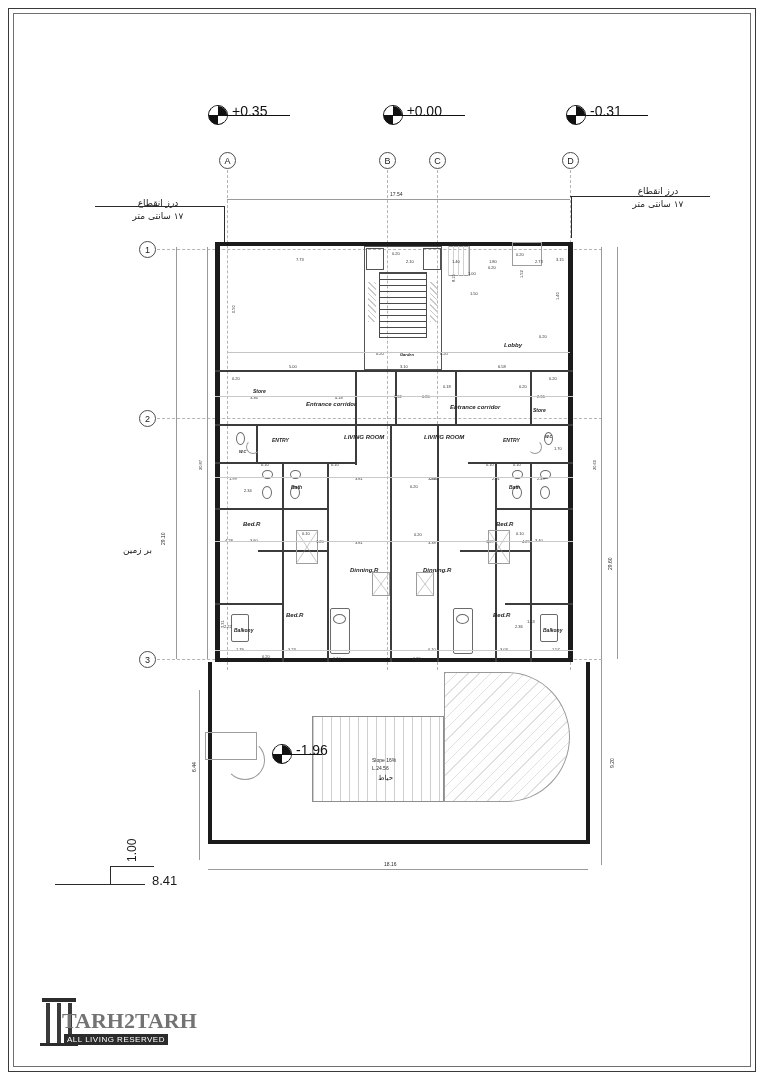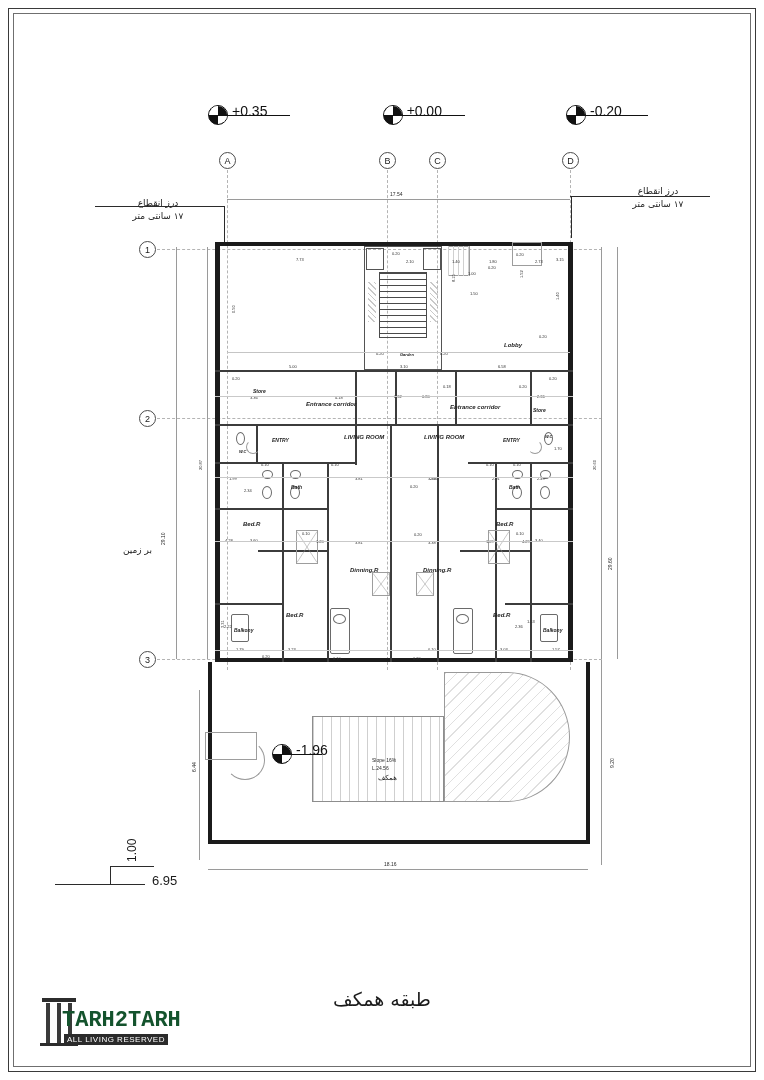--- a/index.html
+++ b/index.html
@@ -209,22 +209,22 @@
     left: -2px; top: 45px;
     width: 38px; height: 3px;
     background: #2c2c2c;
   }
   .logo .brand {
     position: absolute;
     left: 22px; top: 12px;
     font-size: 22px;
     font-weight: bold;
     letter-spacing: 0px;
-    color: #14532d;
-    font-family: Liberation Mono, monospace;
+    color: #737373;
+    font-family: Liberation Serif, serif;
   }
   .logo .sub {
     position: absolute;
     left: 24px; top: 38px;
     font-size: 8px;
     letter-spacing: 0.5px;
     color: #ffffff;
     background: #2b2b2b;
     padding: 1px 3px;
   }
@@ -287,21 +287,21 @@
 
   <div class="level-marker" style="left:383px; top:105px;">
     <div class="sym"></div>
     <div class="bar"></div>
     <div class="val">±0.00</div>
   </div>
 
   <div class="level-marker" style="left:566px; top:105px;">
     <div class="sym"></div>
     <div class="bar"></div>
-    <div class="val">-0.20</div>
+    <div class="val">-0.31</div>
   </div>
 
   <div class="bubble" style="left:219px; top:152px;">A</div>
   <div class="bubble" style="left:379px; top:152px;">B</div>
   <div class="bubble" style="left:429px; top:152px;">C</div>
   <div class="bubble" style="left:562px; top:152px;">D</div>
 
   <div class="dashlinev" style="left:227px; top:170px; height:500px;"></div>
   <div class="dashlinev" style="left:387px; top:170px; height:500px;"></div>
   <div class="dashlinev" style="left:437px; top:170px; height:500px;"></div>
@@ -351,21 +351,21 @@
   <div class="dimline" style="left:208px; top:869px; width:380px;"></div>
   <div class="lbl tiny6" style="left:384px; top:862px;">18.16</div>
 
   <div class="dimlinev" style="left:601px; top:660px; height:205px;"></div>
   <div class="lbl tiny6" style="left:610px; top:768px; transform:rotate(-90deg); transform-origin:left top;">9.20</div>
 
   <div class="dimlinev" style="left:199px; top:690px; height:170px;"></div>
   <div class="lbl tiny6" style="left:192px; top:772px; transform:rotate(-90deg); transform-origin:left top;">6.44</div>
 
   <div class="lbl" style="left:126px; top:862px; font-size:12px; transform:rotate(-90deg); transform-origin:left top;">1.00</div>
-  <div class="lbl" style="left:152px; top:874px; font-size:13px;">6.95</div>
+  <div class="lbl" style="left:152px; top:874px; font-size:13px;">8.41</div>
   <div class="hline" style="left:55px; top:884px; width:90px; border-color:#2b2b2b;"></div>
   <div class="vline" style="left:110px; top:866px; height:18px; border-color:#2b2b2b;"></div>
   <div class="hline" style="left:110px; top:866px; width:44px; border-color:#2b2b2b;"></div>
 
   <div class="wall" style="left:215px; top:242px; width:5px; height:420px;"></div>
 
   <div class="wall" style="left:568px; top:242px; width:5px; height:420px;"></div>
 
   <div class="wall" style="left:215px; top:242px; width:358px; height:4px;"></div>
 
@@ -452,21 +452,21 @@
   </div>
 
   <div class="doorarc" style="left:246px; top:440px; width:14px; height:14px; border-color:transparent; border-left-color:#9a9a9a; border-bottom-color:#9a9a9a;"></div>
   <div class="doorarc" style="left:528px; top:440px; width:14px; height:14px; border-color:transparent; border-right-color:#9a9a9a; border-bottom-color:#9a9a9a;"></div>
   <div class="doorarc" style="left:225px; top:740px; width:40px; height:40px; border-color:transparent; border-right-color:#9a9a9a; border-bottom-color:#9a9a9a;"></div>
   <div class="box-light" style="left:205px; top:732px; width:52px; height:28px;"></div>
 
   <div class="ramp" style="left:312px; top:716px; width:132px; height:86px;"></div>
   <div class="lbl tiny6" style="left:372px; top:758px;">Slope 16%</div>
   <div class="lbl tiny6" style="left:372px; top:766px;">L.24.56</div>
-  <div class="fa" style="left:378px; top:774px; font-size:7px;">همکف</div>
+  <div class="fa" style="left:378px; top:774px; font-size:7px;">حیاط</div>
   <div class="curve" style="left:444px; top:672px; width:126px; height:130px;"></div>
 
   <div class="level-marker" style="left:272px; top:744px;">
     <div class="sym"></div>
     <div class="bar" style="width:40px;"></div>
     <div class="val">-1.96</div>
   </div>
 
   <div class="room" style="left:504px; top:342px;">Lobby</div>
   <div class="room" style="left:253px; top:388px; font-size:5px;">Store</div>
@@ -557,21 +557,20 @@
   <div class="lbl tiny" style="left:539px; top:335px;">0.20</div>
   <div class="lbl tiny" style="left:556px; top:300px; transform:rotate(-90deg); transform-origin:left top;">1.40</div>
   <div class="lbl tiny" style="left:232px; top:313px; transform:rotate(-90deg); transform-origin:left top;">0.50</div>
 
   <div class="dimline" style="left:227px; top:352px; width:343px; border-color:#c5c5c5;"></div>
   <div class="dimline" style="left:215px; top:396px; width:358px; border-color:#c9c9c9;"></div>
   <div class="dimline" style="left:215px; top:477px; width:358px; border-color:#c9c9c9;"></div>
   <div class="dimline" style="left:215px; top:541px; width:358px; border-color:#c9c9c9;"></div>
   <div class="dimline" style="left:215px; top:650px; width:358px; border-color:#c9c9c9;"></div>
 
-  <div class="sheet-title">طبقه همکف</div>
 
   <div class="logo">
     <div class="cols">
       <div class="cap"></div>
       <div class="col" style="left:4px;"></div>
       <div class="col" style="left:15px;"></div>
       <div class="col" style="left:26px;"></div>
       <div class="base"></div>
     </div>
     <div class="brand">TARH2TARH</div>

